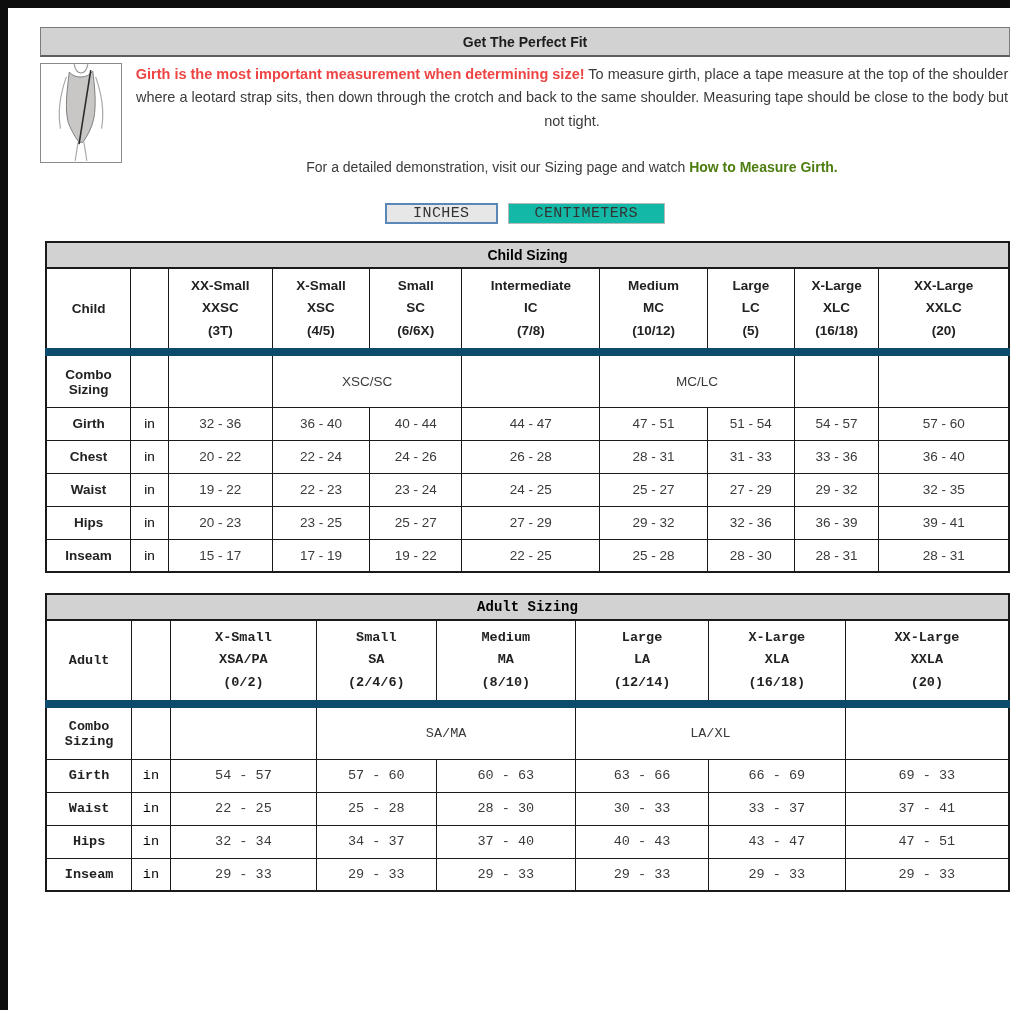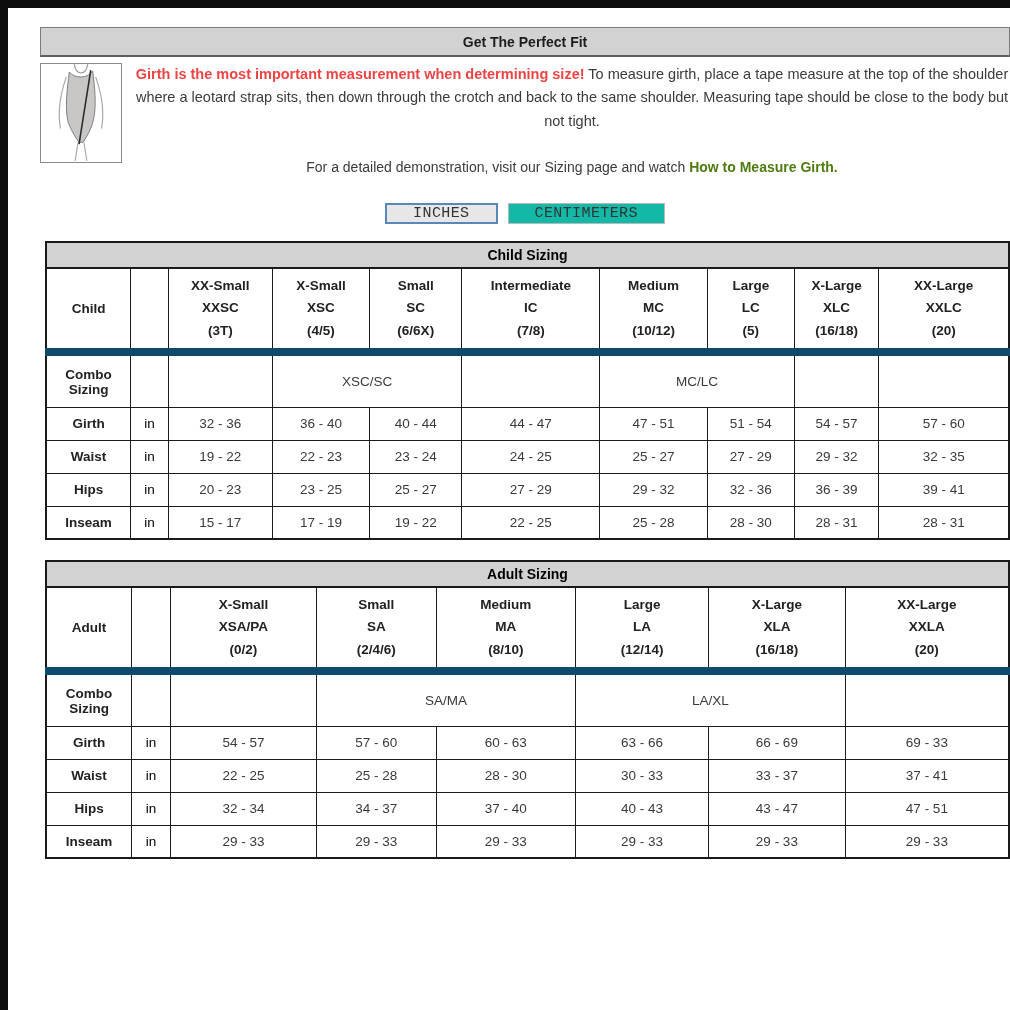--- a/index.html
+++ b/index.html
@@ -38,21 +38,21 @@
   .btn-selected { background:#e7e7e7; border:2px solid #5b87b7; }
   .btn-unselected { background:#14b8a6; border:1px solid #b9b9b9; }
 
   .guide-note { text-align:center; font-size:13.5px; color:#444; margin-top:22px; }
 
   table.size-table {
     width:965px; margin-left:5px; border-collapse:collapse; table-layout:fixed;
     border:2px solid #1a1a1a;
   }
   table.child { margin-top:17px; }
-  table.adult { margin-top:20px; }
+  table.adult { margin-top:20px;font-family:Liberation Mono, monospace; }
   .size-table th, .size-table td {
     border:1px solid #1a1a1a; text-align:center; vertical-align:middle;
     font-size:13.5px; padding:1px 2px; color:#3a3a3a; overflow:hidden;
   }
   .size-table .ttl {
     background:#d2d2d2; height:26px; font-size:14px; font-weight:bold; color:#000000;
     border-bottom:2px solid #1a1a1a;
   }
   .size-table .hdr th { height:84px; font-weight:bold; color:#222; border-bottom:8px solid #0c4a6e; }
   .size-table .ch div { line-height:1.7; }
@@ -172,20 +172,32 @@
         <td>32 - 36</td>
         <td>36 - 40</td>
         <td>40 - 44</td>
         <td>44 - 47</td>
         <td>47 - 51</td>
         <td>51 - 54</td>
         <td>54 - 57</td>
         <td>57 - 60</td>
       </tr>
       <tr class="data">
+        <th class="rl">Chest</th>
+        <td class="uc">in</td>
+        <td>20 - 22</td>
+        <td>22 - 24</td>
+        <td>24 - 26</td>
+        <td>26 - 28</td>
+        <td>28 - 31</td>
+        <td>31 - 33</td>
+        <td>33 - 36</td>
+        <td>36 - 40</td>
+      </tr>
+      <tr class="data">
         <th class="rl">Waist</th>
         <td class="uc">in</td>
         <td>19 - 22</td>
         <td>22 - 23</td>
         <td>23 - 24</td>
         <td>24 - 25</td>
         <td>25 - 27</td>
         <td>27 - 29</td>
         <td>29 - 32</td>
         <td>32 - 35</td>

